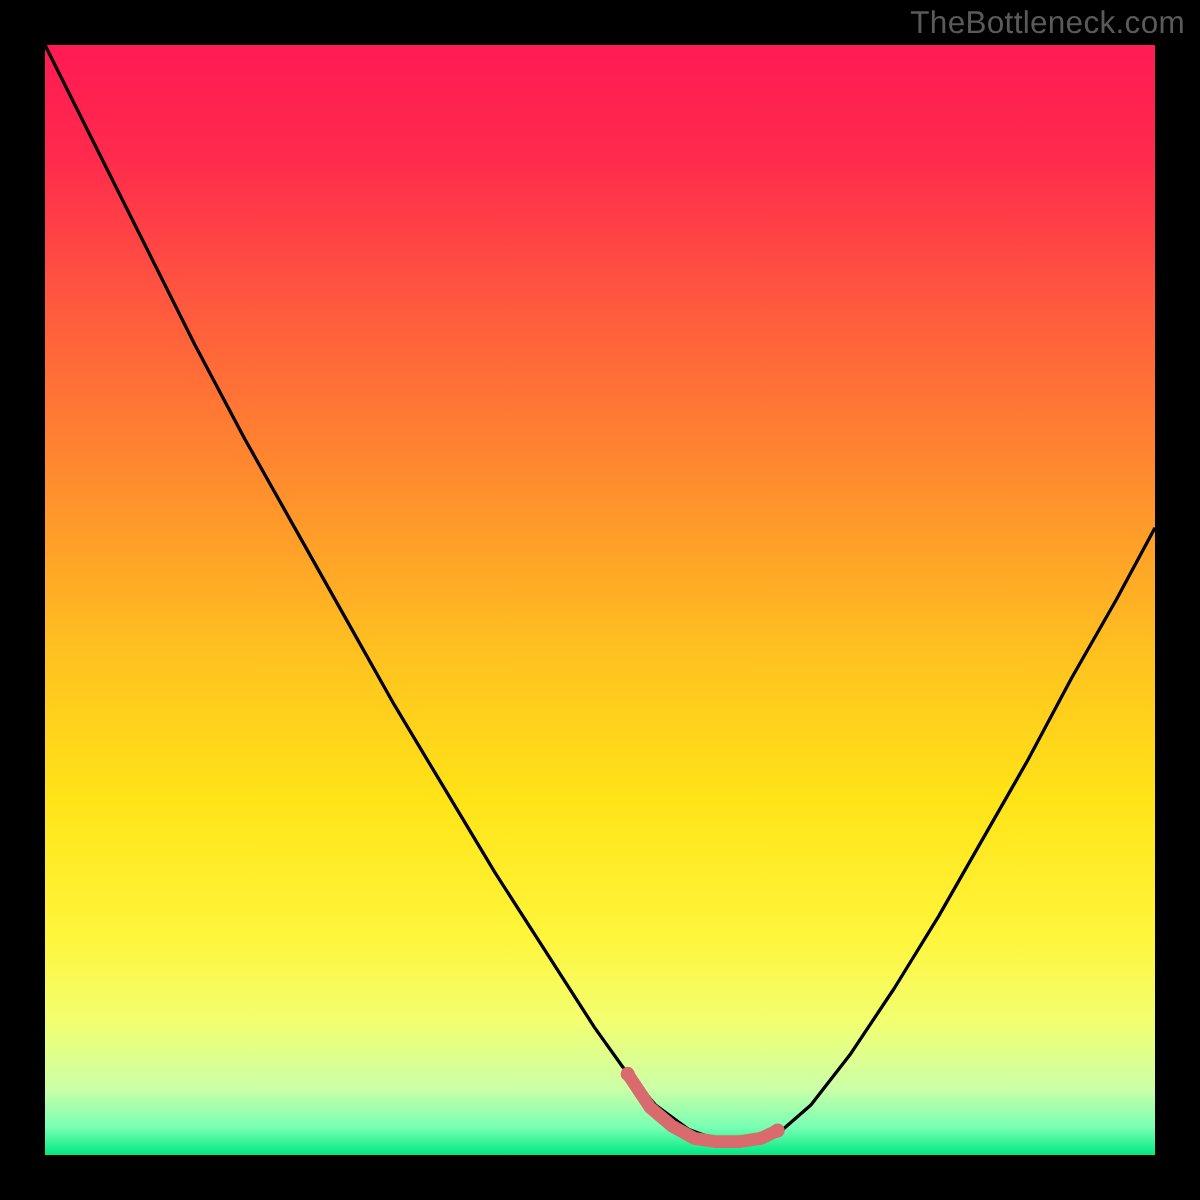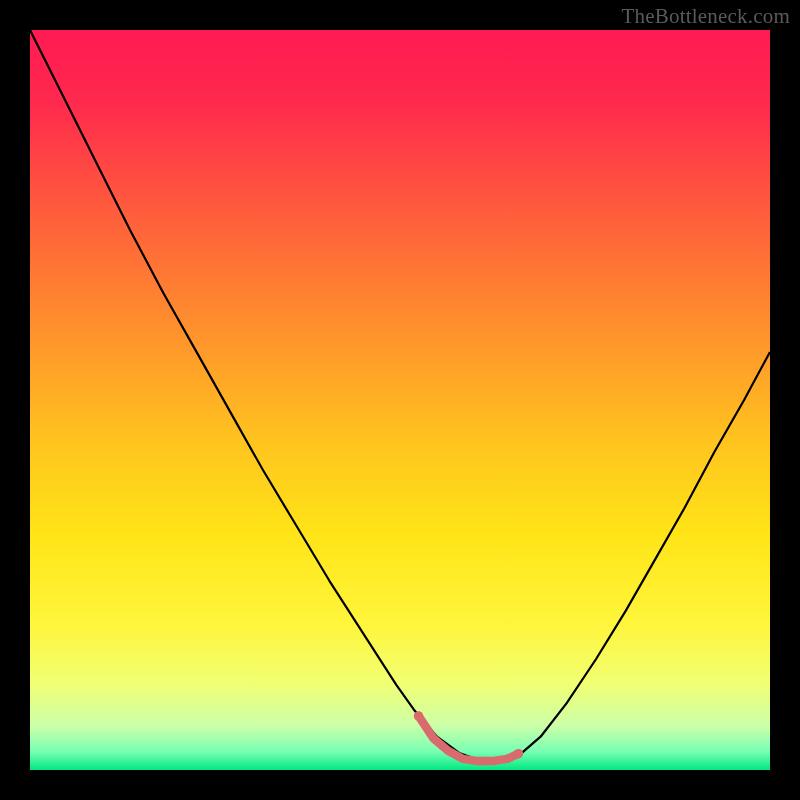--- a/index.html
+++ b/index.html
@@ -9,21 +9,20 @@
     height: 800px;
     background: #000;
     overflow: hidden;
     font-family: Arial, Helvetica, sans-serif;
   }
   .stage {
     position: relative;
     width: 800px;
     height: 800px;
     background: #000;
-    font-family: Liberation Serif, serif;
   }
   .watermark {
     position: absolute;
     top: 4px;
     right: 10px;
     color: #5a5a5a;
     font-size: 21px;
     font-weight: 500;
     letter-spacing: 0.2px;
     z-index: 5;

